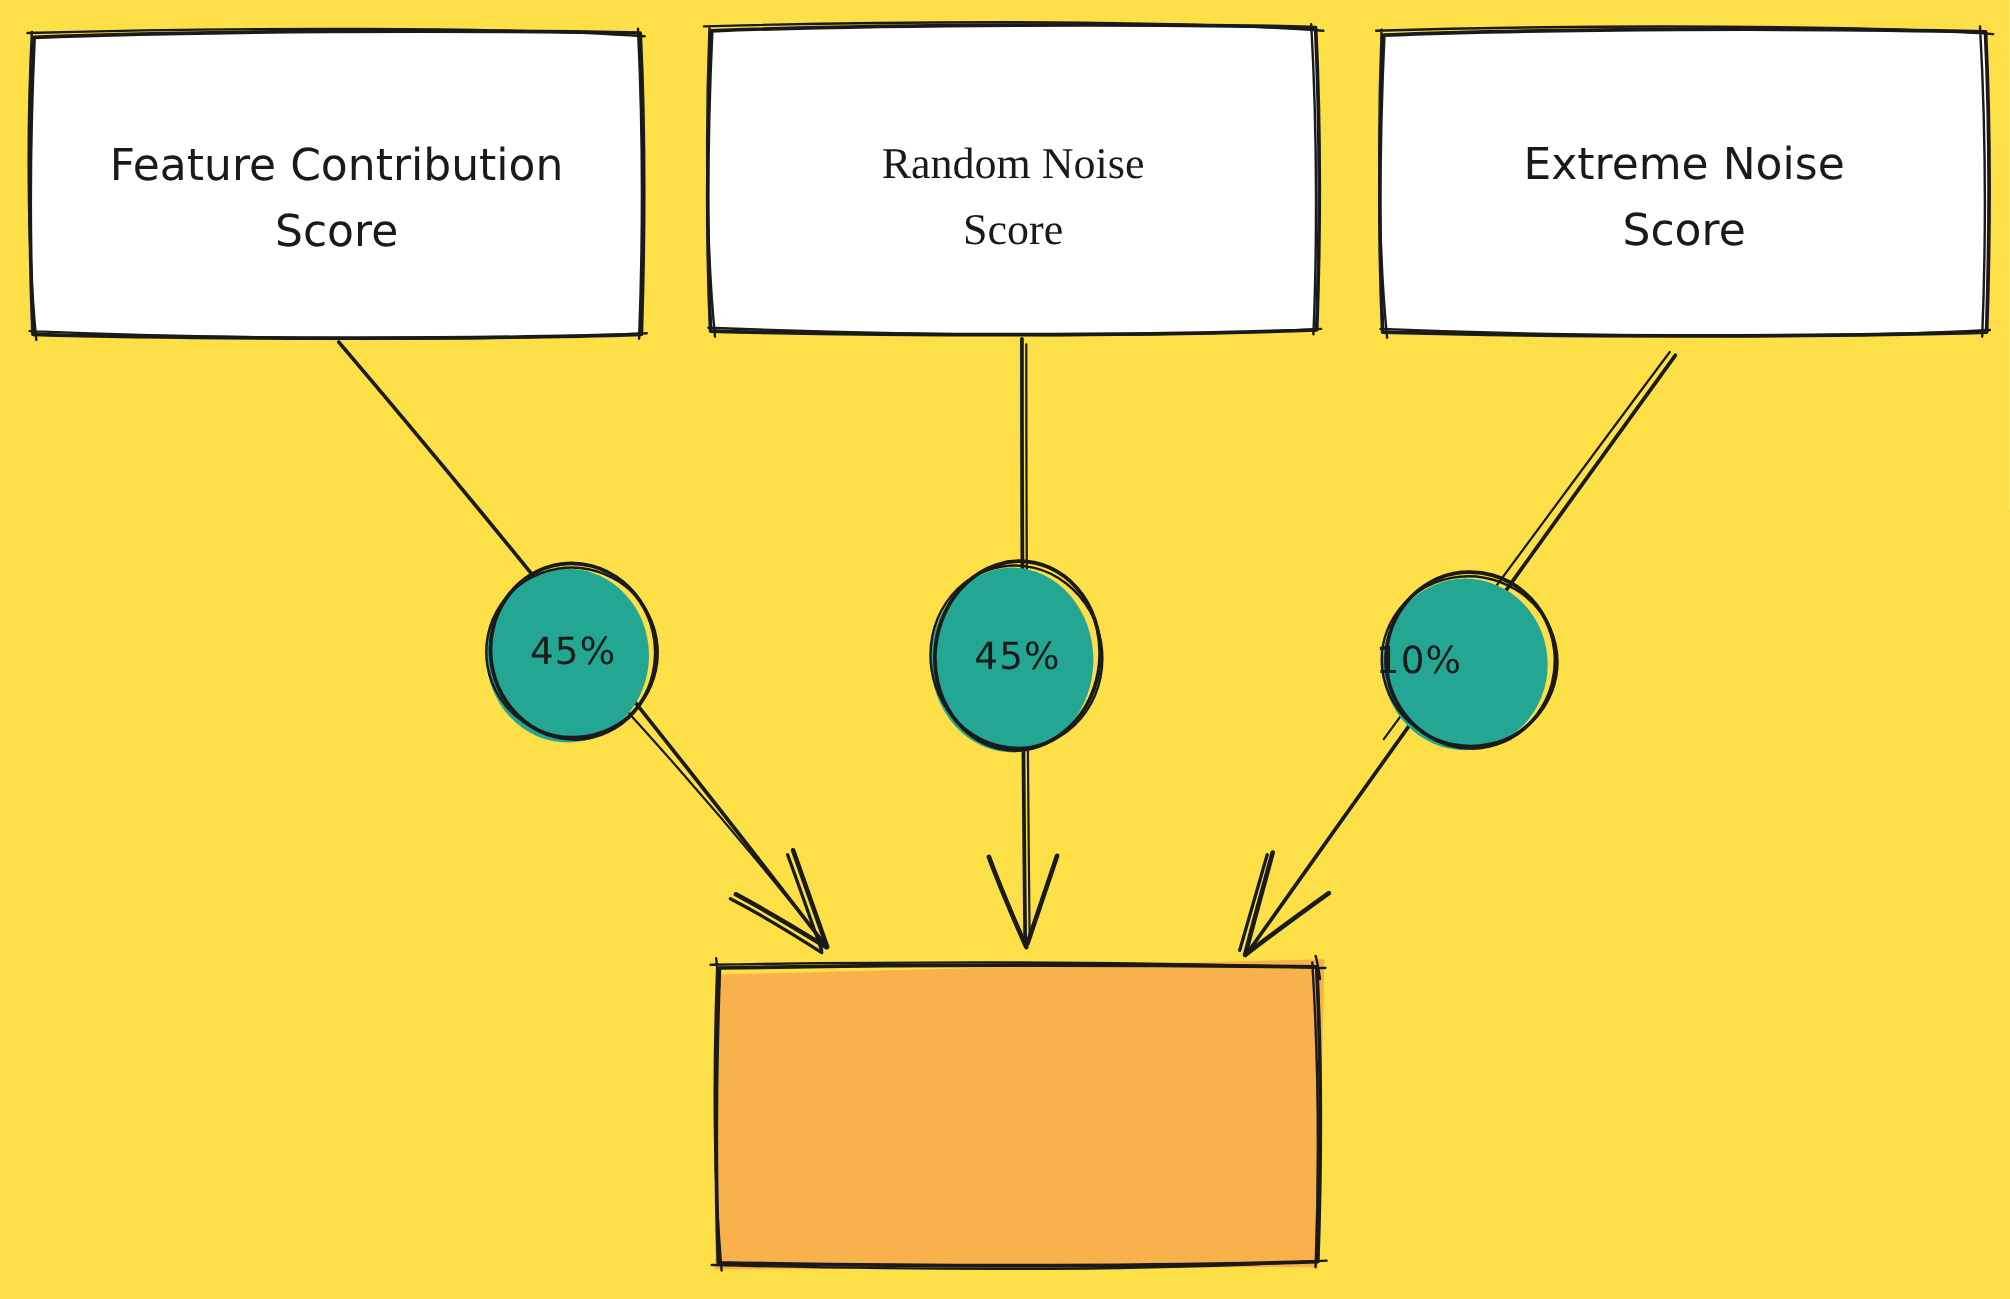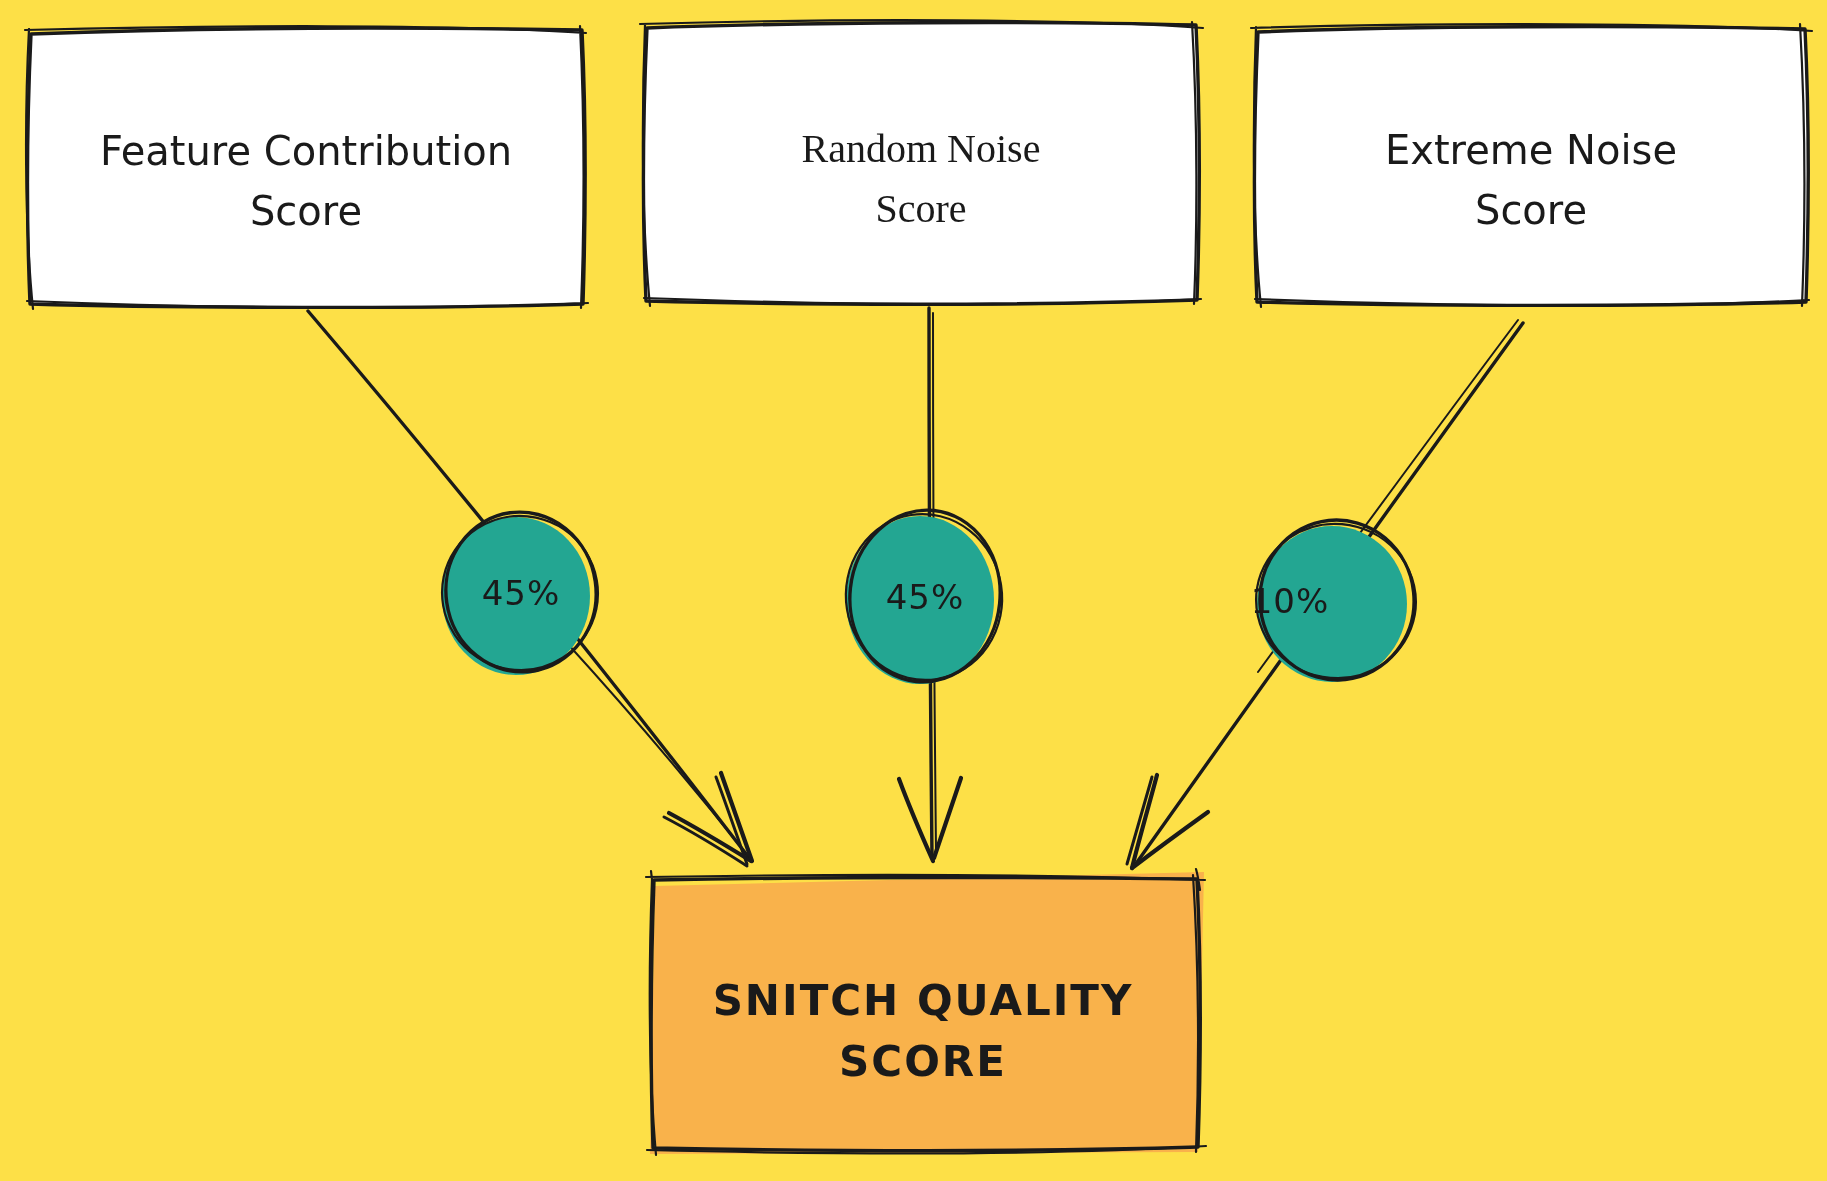--- a/index.html
+++ b/index.html
@@ -124,15 +124,13 @@
 Score</div>
   <div class="label node-label" style="left:921px;  top:179px;font-family:Liberation Serif, serif;">Random Noise
 Score</div>
   <div class="label node-label" style="left:1531px; top:180px;">Extreme Noise
 Score</div>
 
   <div class="label weight-label" style="left:521px;  top:593px;">45%</div>
   <div class="label weight-label" style="left:925px;  top:597px;">45%</div>
   <div class="label weight-label" style="left:1290px; top:601px;">10%</div>
 
-  <div class="label result-label" style="left:923px;  top:1032px;">SNITCH QUALITY
-SCORE</div>
 </div>
 
 </body></html>

